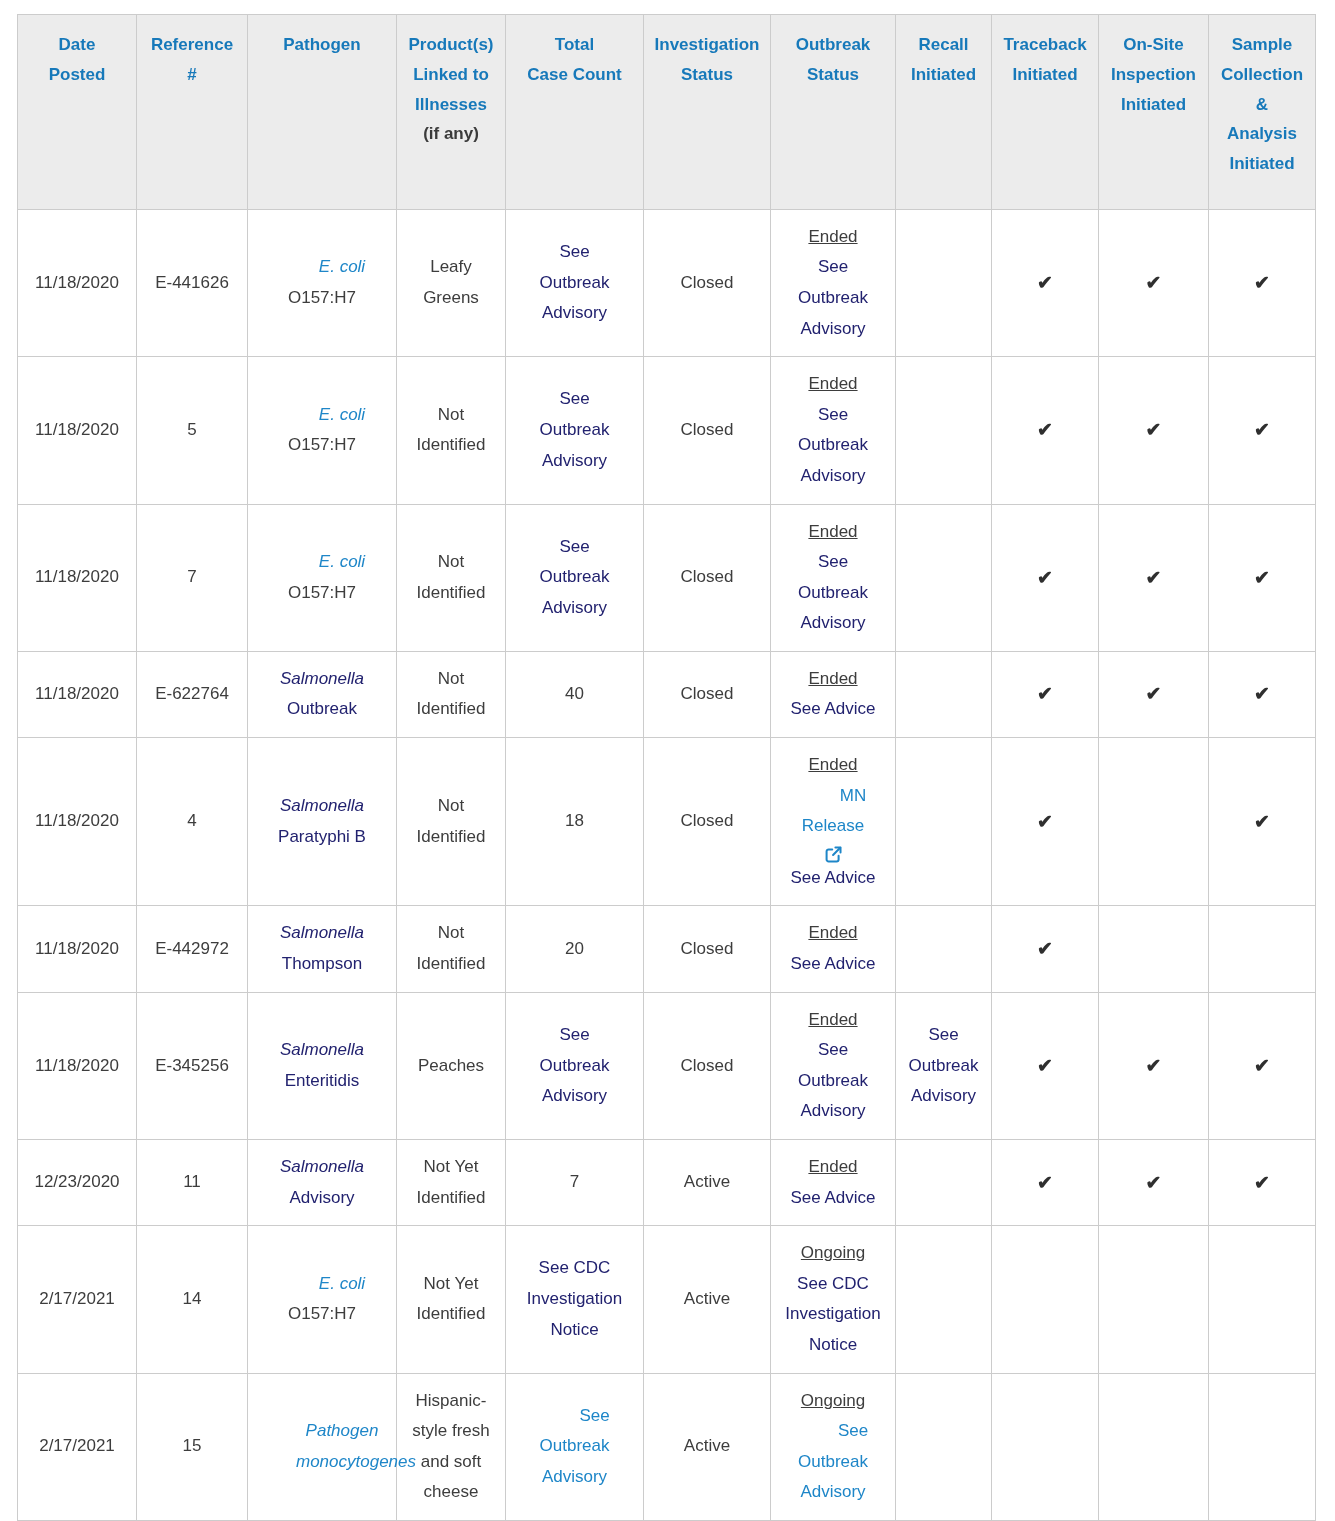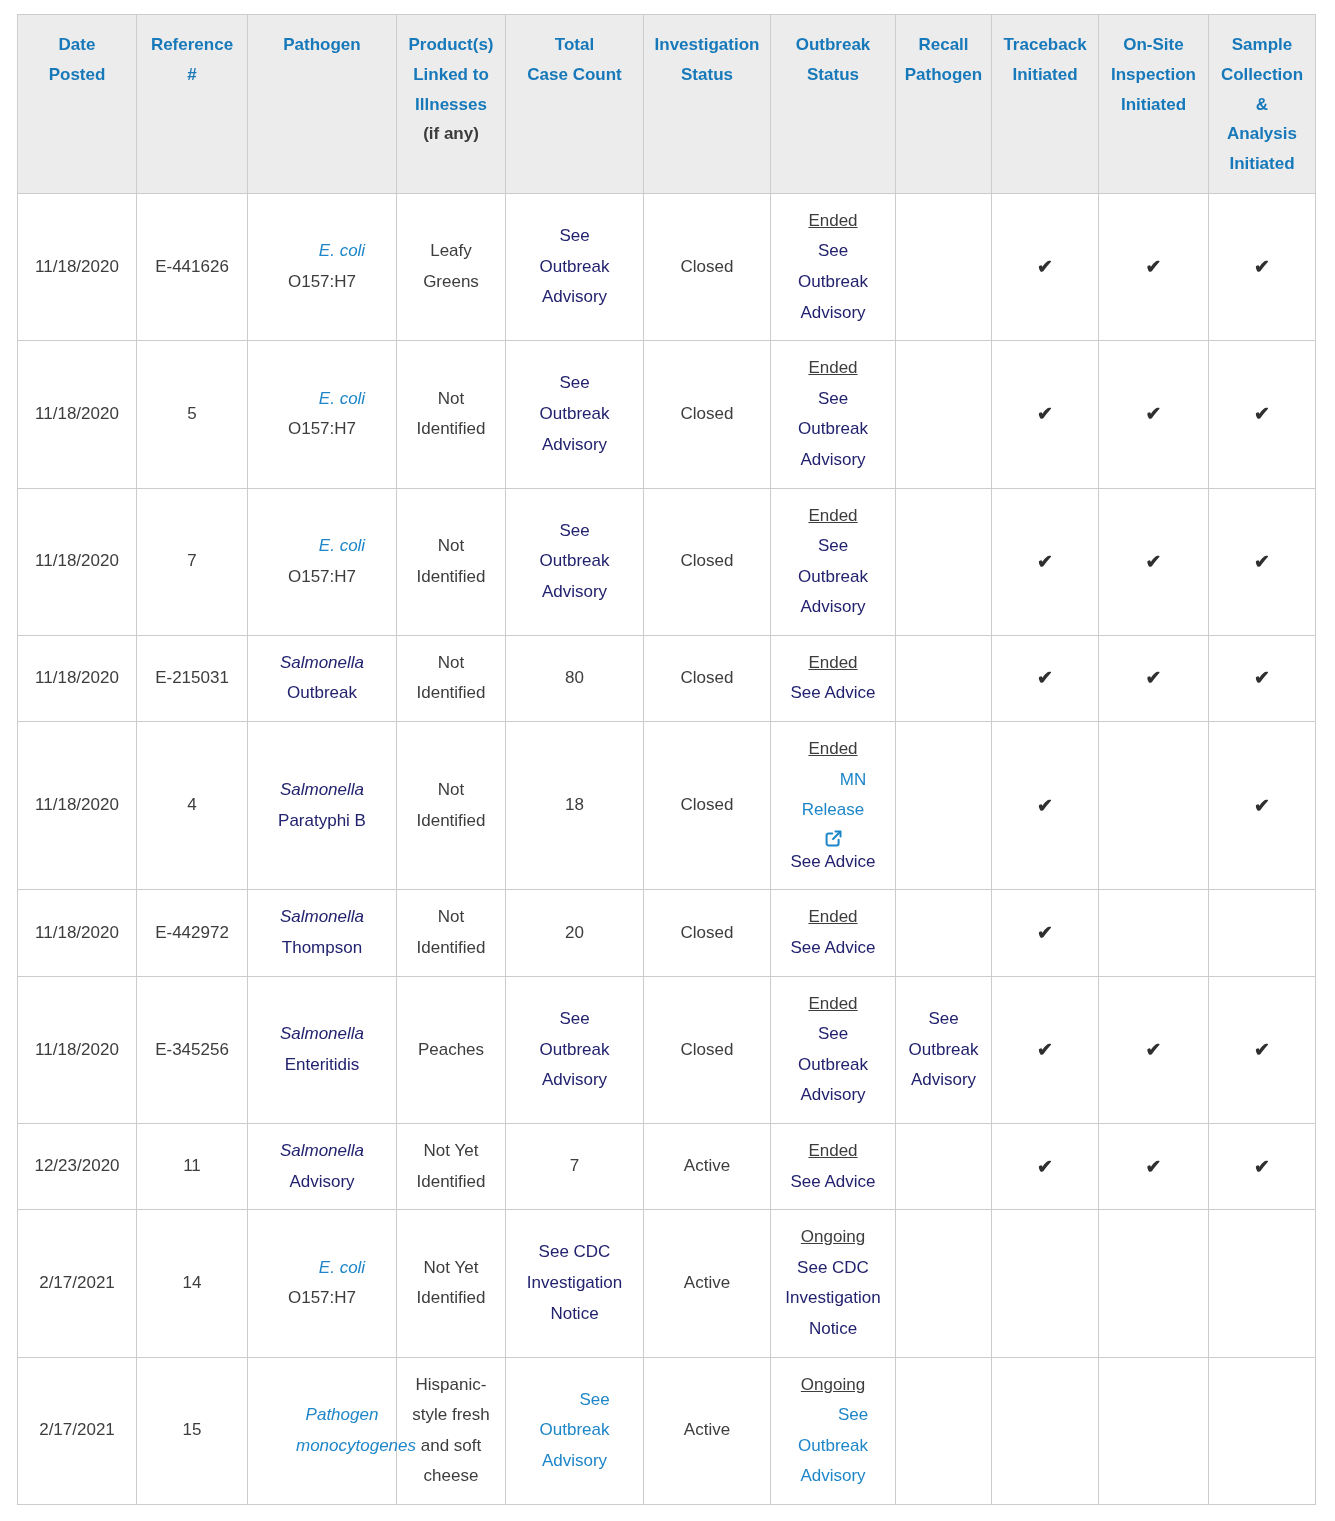--- a/index.html
+++ b/index.html
@@ -31,21 +31,21 @@
   th,td{
     border:1px solid var(--border);
   }
   th{
     background:var(--header-bg);
     color:var(--header-text);
     font-size:17px;
     font-weight:bold;
     text-align:center;
     vertical-align:top;
-    padding:15px 5px 14px;
+    padding:15px 5px 30px;
     line-height:1.75;
   }
   th .h-label{white-space:pre-line;}
   th .h-note{display:block;color:var(--header-note);}
   td{
     font-size:17px;
     text-align:center;
     vertical-align:middle;
     padding:12px 8px;
     line-height:1.8;
@@ -97,21 +97,21 @@
           <th><span class="h-label">Product(s)
 Linked to
 Illnesses</span><span class="h-note">(if any)</span></th>
           <th><span class="h-label">Total
 Case Count</span></th>
           <th><span class="h-label">Investigation
 Status</span></th>
           <th><span class="h-label">Outbreak
 Status</span></th>
           <th><span class="h-label">Recall
-Pathogen</span></th>
+Initiated</span></th>
           <th><span class="h-label">Traceback
 Initiated</span></th>
           <th><span class="h-label">On-Site
 Inspection
 Initiated</span></th>
           <th><span class="h-label">Sample
 Collection
 &amp;
 Analysis
 Initiated</span></th>
@@ -173,24 +173,24 @@
 Outbreak
 Advisory</a></div>
           </td>
           <td></td>
           <td><span class="check">✔</span></td>
           <td><span class="check">✔</span></td>
           <td><span class="check">✔</span></td>
         </tr>
         <tr>
           <td>11/18/2020</td>
-          <td>E-215031</td>
+          <td>E-622764</td>
           <td><a href="#" class="lnk link-visited italic">Salmonella</a><br><a href="#" class="lnk link-visited">Outbreak</a></td>
           <td>Not Identified</td>
-          <td>80</td>
+          <td>40</td>
           <td>Closed</td>
           <td>
             <div class="status-line">Ended</div>
             <div><a href="#" class="lnk pre link-visited">See Advice</a></div>
           </td>
           <td></td>
           <td><span class="check">✔</span></td>
           <td><span class="check">✔</span></td>
           <td><span class="check">✔</span></td>
         </tr>

